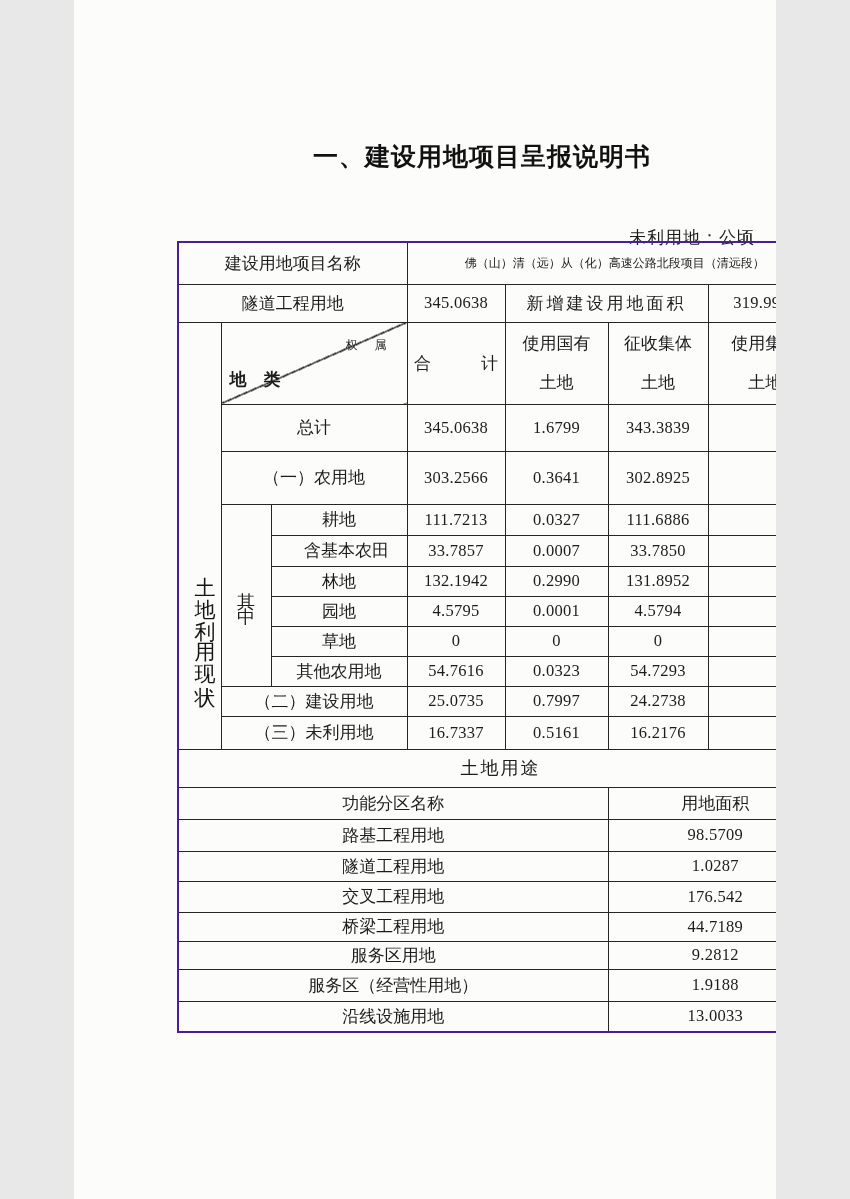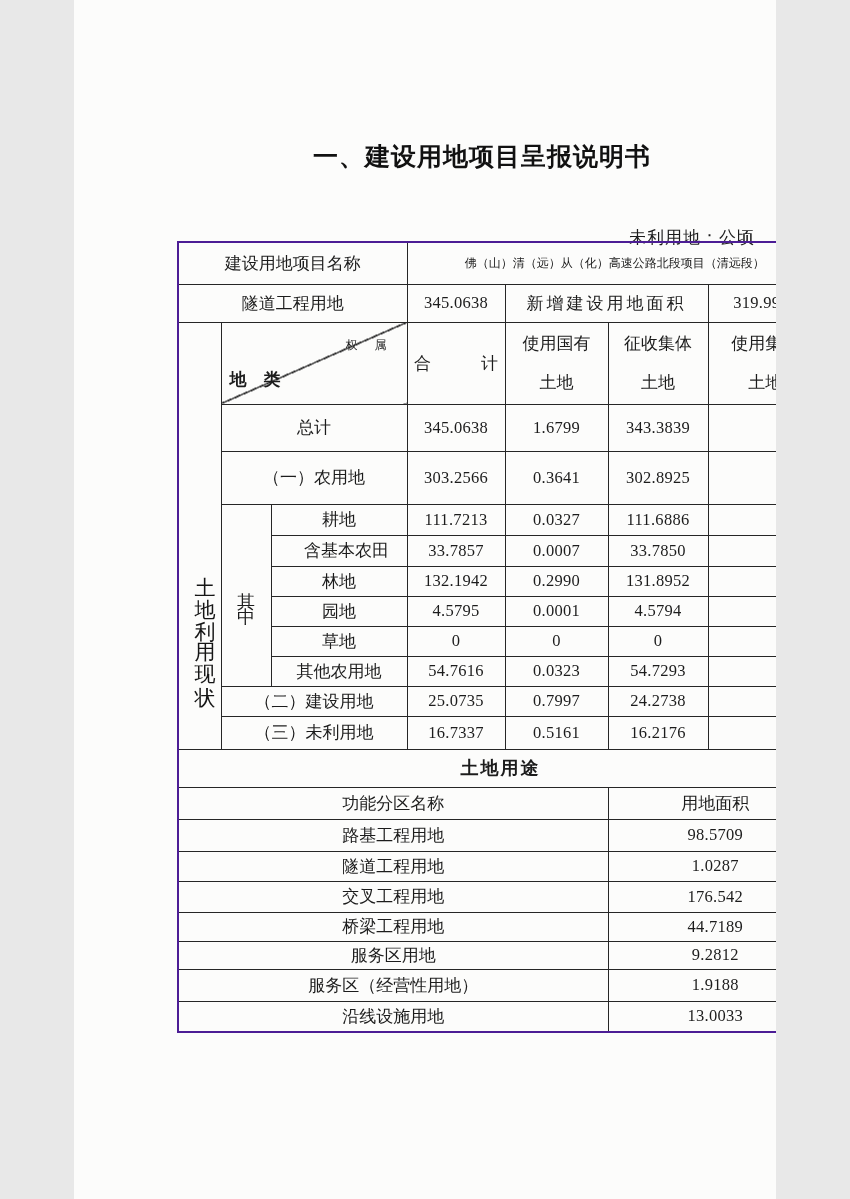--- a/index.html
+++ b/index.html
@@ -78,21 +78,21 @@
     z-index:3;
     color:#151515;
   }
   .v-among{
     writing-mode:vertical-rl;
     font-size:18px;
     letter-spacing:15px;
     line-height:30px;
     display:inline-block;
   }
-  td.sectionbar{border-top-width:2px;font-weight:bold;font-size:18px;letter-spacing:2px;}
+  td.sectionbar{border-top-width:2px;font-weight:normal;font-size:18px;letter-spacing:2px;}
 </style>
 </head>
 <body>
 
 <div class="page">
 
   <div class="title">一、建设用地项目呈报说明书</div>
   <div class="unit-note">未利用地：公顷</div>
 
   <div class="v-side">土地利用现状</div>

